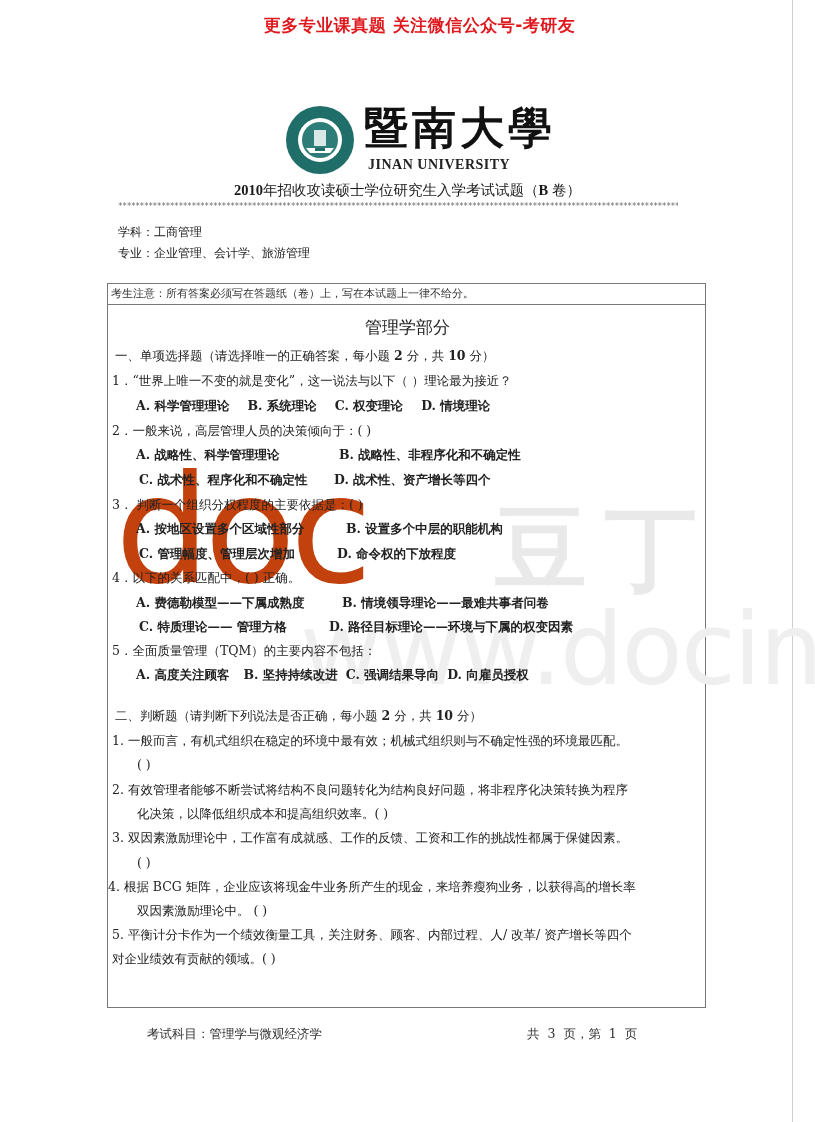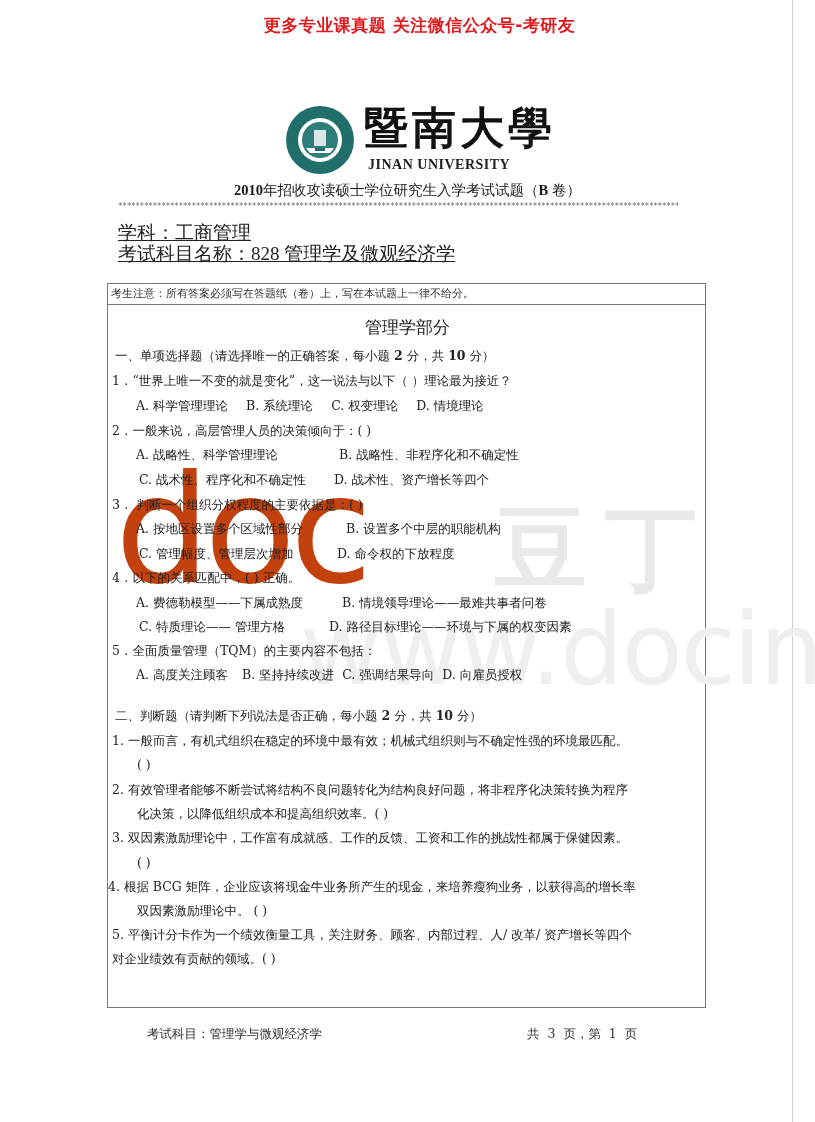--- a/index.html
+++ b/index.html
@@ -12,35 +12,35 @@
   .logo { position: absolute; left: 284px; top: 104px; width: 72px; height: 72px; }
   .logo-name { position: absolute; left: 364px; top: 104px; font-size: 44px; font-weight: bold;
                letter-spacing: 4px; color: #111; font-family: "DejaVu Serif", serif; line-height: 48px; }
   .logo-en { position: absolute; left: 368px; top: 157px; font-size: 14px; font-weight: bold;
              letter-spacing: 0.5px; font-family: "Liberation Serif", serif; color: #222; }
   .exam-title { position: absolute; top: 181px; left: 0; width: 815px; text-align: center;
                 font-size: 14.5px; font-family: "Liberation Serif", serif; }
   .exam-title b { font-weight: bold; }
   .stars { position: absolute; top: 202px; left: 118px; width: 560px; overflow: hidden; white-space: nowrap;
            font-size: 8px; letter-spacing: -0.5px; color: #666; font-family: "DejaVu Sans Mono", monospace; }
-  .meta { position: absolute; left: 118px; top: 222px; font-size: 19px; line-height: 21px; color: #222;
-          font-family: "Liberation Serif", serif; text-decoration: underline; }
+  .meta { position: absolute; left: 118px; top: 222px; font-size: 12px; line-height: 21px; color: #222;
+          font-family: "Liberation Serif", serif; }
   .notice { position: absolute; left: 107px; top: 283px; width: 599px; height: 22px; border: 1px solid #777;
             box-sizing: border-box; font-size: 11px; line-height: 20px; padding-left: 3px; color: #333; }
   .main-box { position: absolute; left: 107px; top: 304px; width: 599px; height: 704px; border: 1px solid #777;
               border-top: none; box-sizing: border-box; }
   .watermark { position: absolute; pointer-events: none; color: #e6e6e6; font-family: "DejaVu Sans", sans-serif; }
   .wm-doc { left: 115px; top: 455px; font-size: 150px; font-weight: normal; letter-spacing: -6px; line-height: 150px; color: #c2410c; }
   .wm-cn { left: 495px; top: 488px; font-size: 92px; font-weight: bold; letter-spacing: 18px; color: #e9e9e9; }
   .wm-url { left: 300px; top: 600px; font-size: 100px; line-height: 100px; color: #efefef; letter-spacing: -2px; }
   .content { position: absolute; left: 0; top: 0; width: 100%; }
   .section-heading { position: absolute; top: 316px; left: 0; width: 815px; text-align: center; font-size: 17px; color: #222; }
   .line { position: absolute; font-size: 12.5px; white-space: nowrap; color: #222; font-family: "DejaVu Serif", serif; }
   .line b { font-weight: bold; }
-  .opt { display: inline-block; margin-right: 18px; }
+  .opt { display: inline-block; margin-right: 18px; font-weight: bold; }
   .footer-left { position: absolute; left: 147px; top: 1026px; font-size: 12.5px; color: #333; }
   .footer-right { position: absolute; left: 527px; top: 1026px; font-size: 12.5px; color: #333; word-spacing: 4px; }
 </style>
 </head>
 <body>
 
 <div class="right-edge"></div>
 
 <div class="promo">更多专业课真题 关注微信公众号-考研友</div>
 
@@ -55,21 +55,21 @@
 <div class="logo-name">暨南大學</div>
 <div class="logo-en">JINAN UNIVERSITY</div>
 
 <div class="exam-title">
   <b>2010</b><span>年招收攻读硕士学位研究生入学考试试题（</span><b>B</b><span> 卷）</span>
 </div>
 <div class="stars">****************************************************************************************************************************************</div>
 
 <div class="meta">
   <div>学科：工商管理</div>
-  <div>考试科目名称：828 管理学及微观经济学</div>
+  <div>专业：企业管理、会计学、旅游管理</div>
 </div>
 
 <div class="notice">考生注意：所有答案必须写在答题纸（卷）上，写在本试题上一律不给分。</div>
 <div class="main-box"></div>
 
 <div class="watermark wm-doc">doc</div>
 <div class="watermark wm-cn">豆丁</div>
 <div class="watermark wm-url">www.docin.com</div>
 
 <div class="content">

